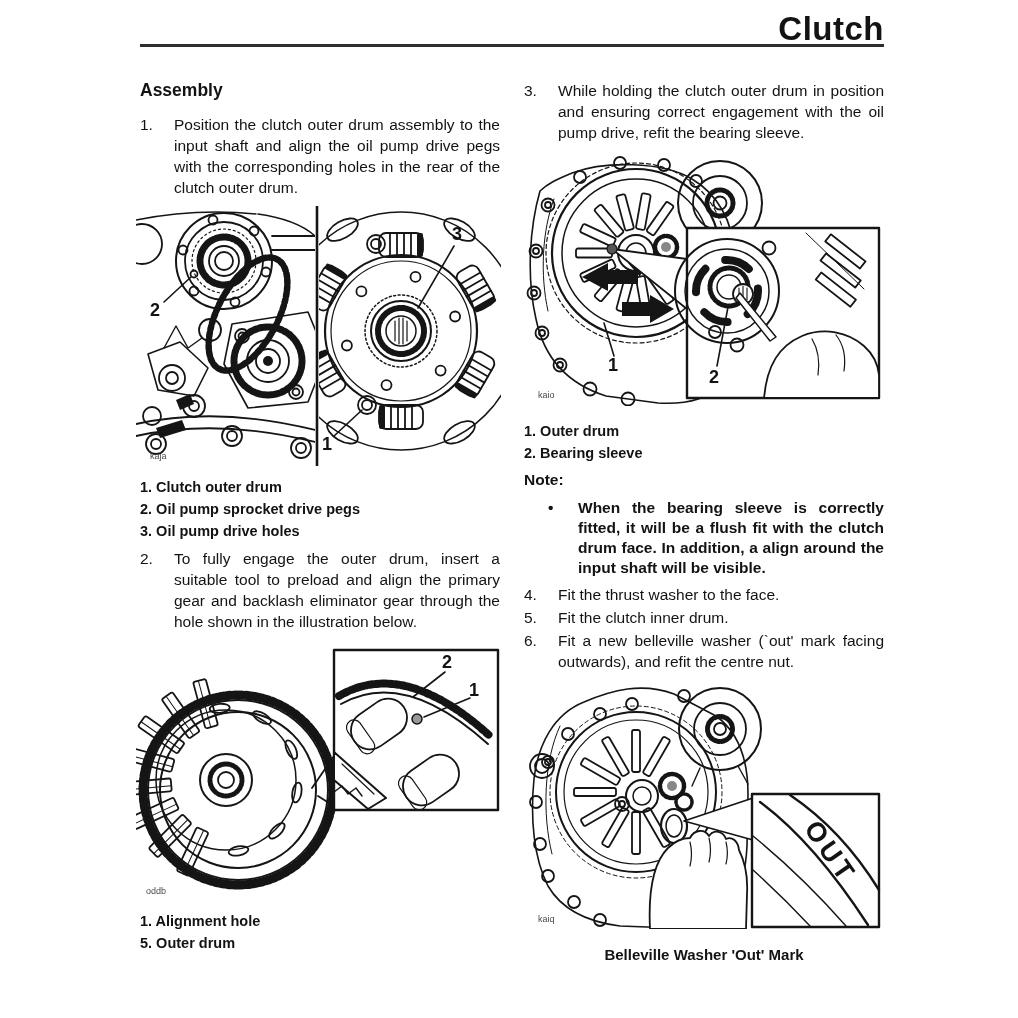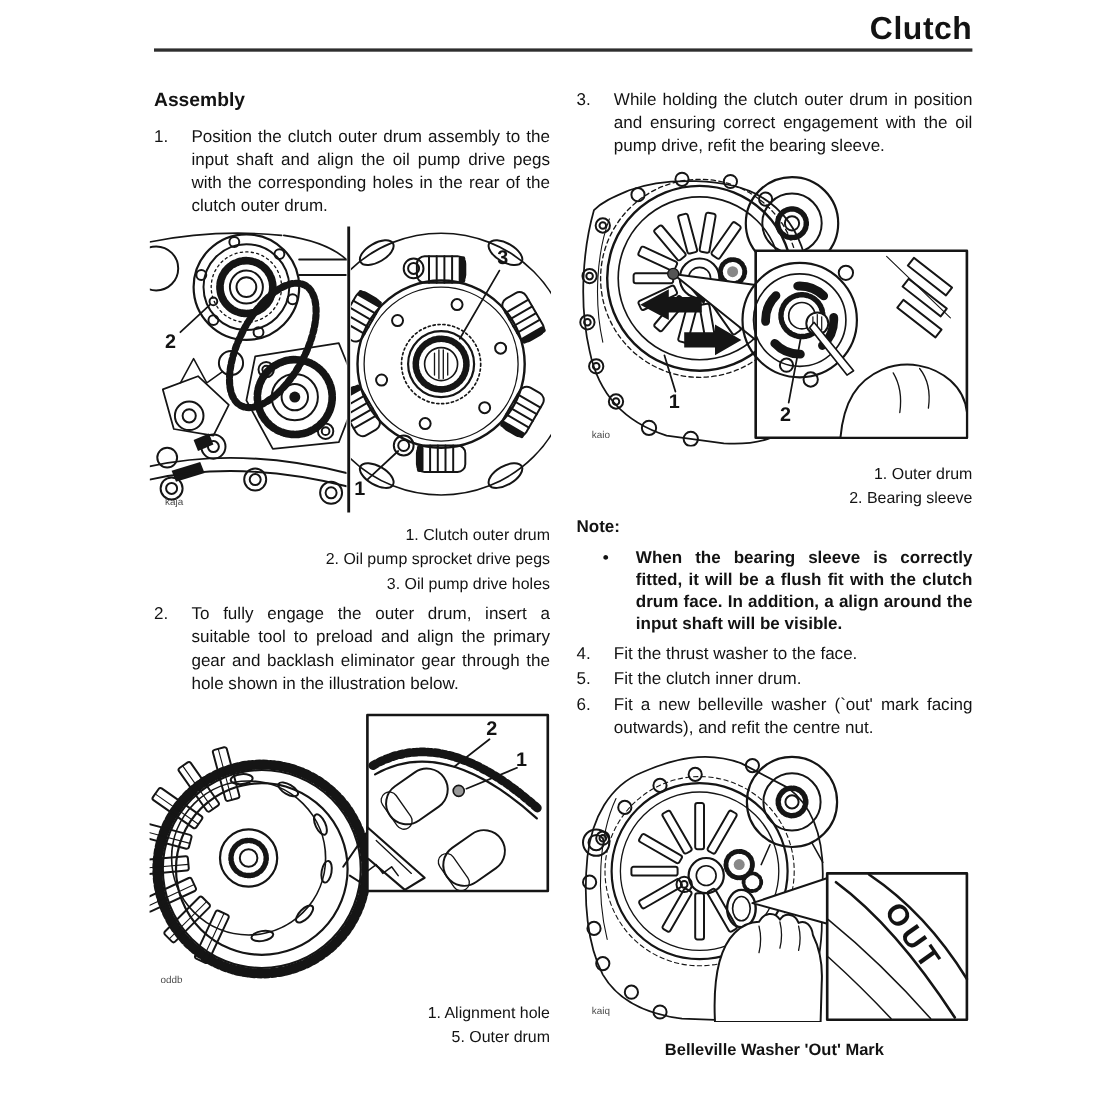--- a/index.html
+++ b/index.html
@@ -1,33 +1,33 @@
 <!DOCTYPE html>
 <html><head>
 <meta charset="utf-8">
 <style>
   html,body{margin:0;padding:0;background:#ffffff;}
   .page{position:relative;width:1018px;height:1018px;background:#fff;
         font-family:"Liberation Sans",sans-serif;color:#131313;overflow:hidden;}
-  .header-title{position:absolute;top:10px;right:134px;font-size:29px;font-weight:bold;letter-spacing:.5px;}
+  .header-title{position:absolute;top:10px;right:134px;font-size:33px;font-weight:bold;letter-spacing:.5px;}
   .header-rule{position:absolute;left:140px;top:44px;width:744px;height:3px;background:#2e2e2e;}
   .col{position:absolute;top:80px;width:360px;font-size:15.5px;line-height:21px;}
   .col-left{left:140px;}
   .col-right{left:524px;}
   .section-heading{margin:0 0 14px 0;font-size:17.5px;font-weight:bold;line-height:20px;}
   .step{display:flex;}
   .step-num{flex:0 0 34px;}
   .step-text{flex:1;text-align:justify;}
   .s1{margin-top:14px;} .s2{margin-top:6px;}
   .s4{margin-top:6px;} .s5{margin-top:2px;} .s6{margin-top:2px;}
   .fig{display:block;}
   .figA{margin:8px 0 0 -4px;} .figB{margin:8px 0 0 -4px;}
   .figC{margin:8px 0 0 0;} .figD{margin:2px 0 0 0;}
   .cap-block-a{margin-top:10px;} .cap-block-b{margin-top:8px;} .cap-block-c{margin-top:14px;}
-  .cap{font-weight:normal;font-size:14.5px;line-height:22px;text-align:right;}
+  .cap{font-weight:bold;font-size:14.5px;line-height:22px;}
   .note-heading{margin-top:6px;font-weight:bold;line-height:20px;}
   .note-bullet{margin-top:8px;display:flex;line-height:20px;}
   .note-marker{flex:0 0 30px;margin-left:24px;font-weight:bold;}
   .note-text{flex:1;font-weight:bold;text-align:justify;}
   .fig-caption-center{margin-top:15px;text-align:center;font-weight:bold;font-size:15px;}
   svg text{font-family:"Liberation Sans",sans-serif;}
   .lbl{font-weight:bold;font-size:18px;fill:#131313;}
   .code{font-size:9px;fill:#4a4a4a;}
 </style>
 </head>

